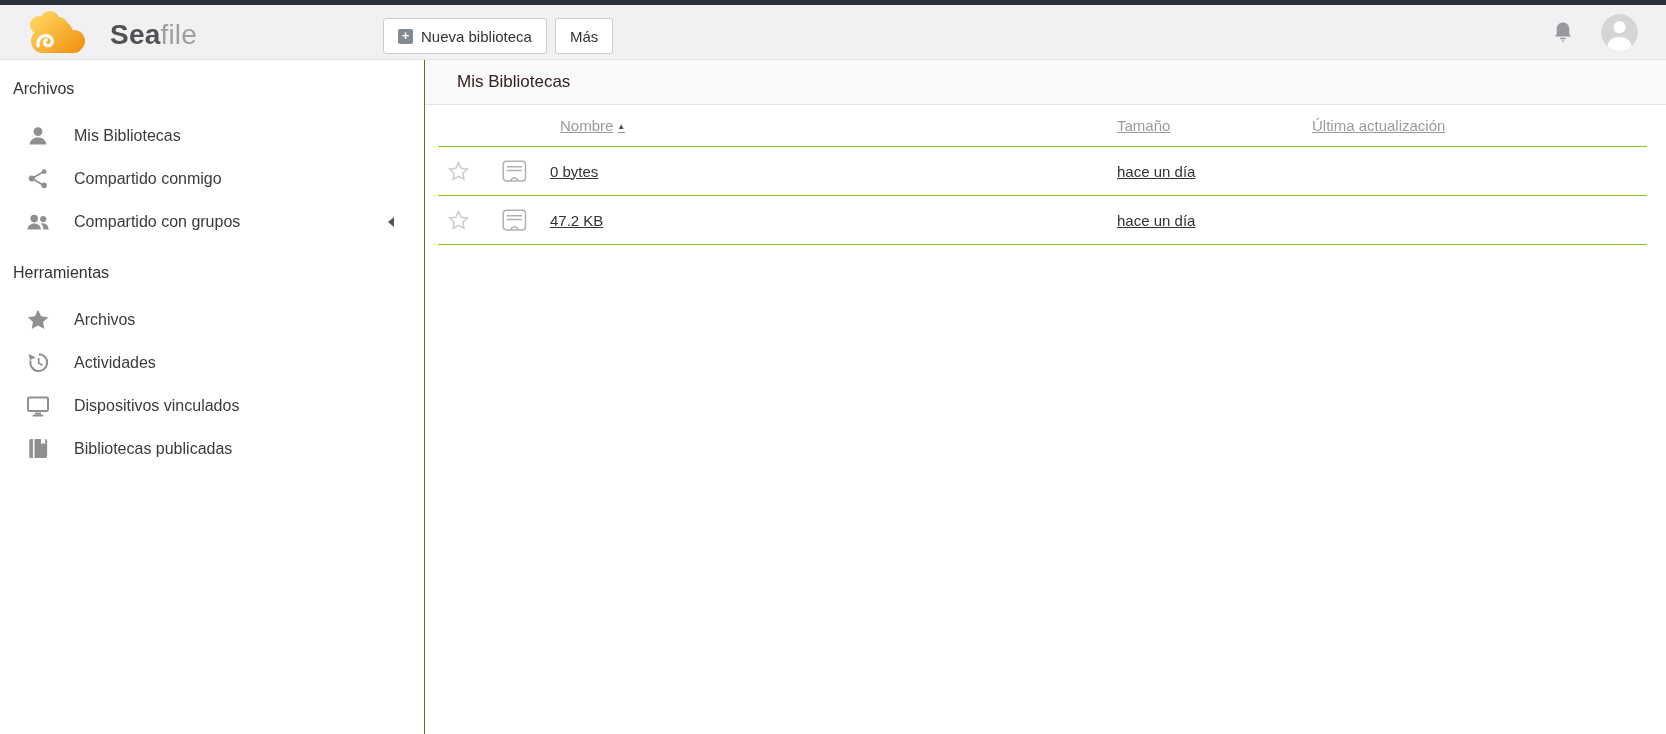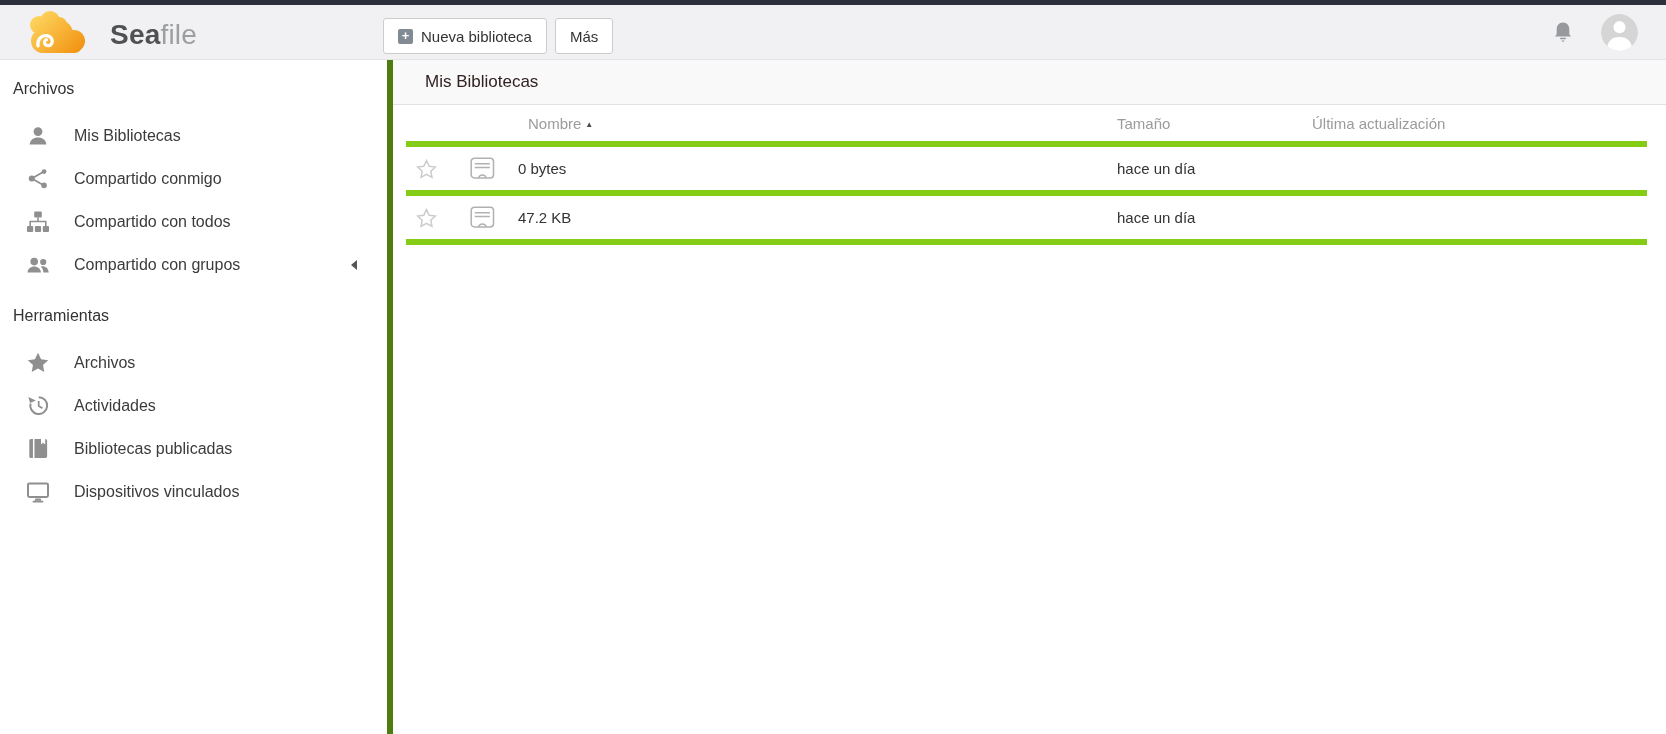--- a/index.html
+++ b/index.html
@@ -21,40 +21,40 @@
          font-size:15px; color:#333; cursor:pointer; font-family:inherit; }
   .plus-badge { width:15px; height:15px; background:#828a94; color:#fff; border-radius:2px;
                 font-size:13px; line-height:14px; text-align:center; font-weight:700; }
 
   .userbar { position:absolute; right:28px; top:0; height:55px; display:flex; align-items:center; gap:26px; }
   .bell { cursor:pointer; display:flex; }
   .avatar { width:37px; height:37px; border-radius:50%; overflow:hidden; cursor:pointer; display:flex; }
 
   
   .body-row { display:flex; height:674px; }
-  .sidebar { width:393px; background:#fff; border-right:6px solid #4d7c0f; padding-left:13px; }
+  .sidebar { width:425px; background:#fff; border-right:1px solid #4d7c0f; padding-left:13px; }
   .side-heading { margin-top:19px; font-size:16px; color:#333; font-weight:400; line-height:20px; }
   .side-list { list-style:none; margin-top:15px; }
   .side-item { position:relative; display:flex; align-items:center; height:43px; cursor:pointer; }
   .side-item .sicon { width:24px; height:24px; margin-left:13px; display:flex; align-items:center; justify-content:center; }
   .side-item .slabel { margin-left:24px; font-size:16px; color:#3b3b3b; }
   .chev { position:absolute; right:30px; top:50%; margin-top:-5px; width:0; height:0;
           border-top:5px solid transparent; border-bottom:5px solid transparent;
           border-right:6px solid #555; cursor:pointer; }
   .tools-heading { margin-top:20px; }
 
   
   .main { flex:1; }
   .view-path { height:45px; background:#f9f9f9; border-bottom:1px solid #e2e2e2;
                display:flex; align-items:center; padding-left:32px; }
   .view-path h2 { font-size:17px; font-weight:400; color:#322; }
 
   .table { margin:0 19px 0 13px; }
   .trow { display:grid; grid-template-columns:40px 72px 1fr 195px 335px;
-          align-items:center; border-bottom:6px solid #84cc16; }
+          align-items:center; border-bottom:1px solid #84cc16;text-decoration:underline; }
   .thead { height:42px; color:#9b9b9b; font-size:15px; }
   .tdata { height:49px; font-size:15px; }
   .cell-name { padding-left:10px; }
   .name-link { font-size:16px; color:#eb8205; cursor:pointer; }
   .sort-arrow { font-size:8px; color:#4a4a4a; margin-left:4px; vertical-align:2px; }
   .star-cell, .icon-cell { display:flex; align-items:center; justify-content:center; }
   .star-cell svg { cursor:pointer; }
 </style>
 </head>
 <body>
@@ -137,32 +137,20 @@
                 <circle cx="17.8" cy="4.8" r="2.5"></circle>
                 <circle cx="17.8" cy="19.2" r="2.9"></circle>
               </g>
           </svg>
         </span>
         <span class="slabel">Compartido conmigo</span>
       </li>
       <li class="side-item">
         <span class="sicon">
           <svg width="24" height="24" viewBox="0 0 24 24" fill="#8f8f8f">
-            <rect x="8.2" y="1.5" width="7.6" height="6" rx="1"></rect>
-            <path fill="none" stroke="#8f8f8f" stroke-width="1.6" d="M12 7.5v4M4.2 16v-4.5h15.6V16"></path>
-            <rect x="1" y="16" width="6.2" height="6" rx="1"></rect>
-              <rect x="8.9" y="16" width="6.2" height="6" rx="1"></rect>
-              <rect x="16.8" y="16" width="6.2" height="6" rx="1"></rect>
-          </svg>
-        </span>
-        <span class="slabel">Compartido con todos</span>
-      </li>
-      <li class="side-item">
-        <span class="sicon">
-          <svg width="24" height="24" viewBox="0 0 24 24" fill="#8f8f8f">
             <circle cx="8.2" cy="8.6" r="3.8"></circle>
             <path d="M1.4 19.6c.4-4 3.2-6.2 6.8-6.2s6.4 2.2 6.8 6.2z"></path>
             <circle cx="17.2" cy="9" r="3.1"></circle>
             <path d="M16.4 13.3c3.5 0 6 2.2 6.3 6.3h-5.3c-.2-2.6-1-4.6-2.7-6a8.6 8.6 0 0 1 1.7-.3z"></path>
           </svg>
         </span>
         <span class="slabel">Compartido con grupos</span>
         <span class="chev"></span>
       </li>
     </ul>
@@ -182,37 +170,37 @@
           <svg width="23" height="23" viewBox="0 0 24 24">
             <path fill="none" stroke="#8f8f8f" stroke-width="2.1" d="M12.3 3.3a8.8 8.8 0 1 1-8.6 6.6"></path>
             <path fill="#8f8f8f" d="M1.4 3.2l1.8 6.2 6-2.5z"></path>
             <path fill="none" stroke="#8f8f8f" stroke-width="1.8" d="M12.2 7.2v5.3l3.9 2.3"></path>
           </svg>
         </span>
         <span class="slabel">Actividades</span>
       </li>
       <li class="side-item">
         <span class="sicon">
+          <svg width="24" height="24" viewBox="0 0 24 24" fill="#8f8f8f">
+            <rect x="2" y="3.4" width="20" height="13.6" rx="1.4" fill="none" stroke="#8f8f8f" stroke-width="2"></rect>
+            <path d="M9.4 18.4h5.2l.9 2.4H8.5z"></path>
+            <rect x="6.6" y="20.8" width="10.8" height="1.8" rx=".9"></rect>
+          </svg>
+        </span>
+        <span class="slabel">Dispositivos vinculados</span>
+      </li>
+      <li class="side-item">
+        <span class="sicon">
           <svg width="23" height="23" viewBox="0 0 24 24" fill="#8f8f8f">
             <path d="M4 2h15.2A1.8 1.8 0 0 1 21 3.8v16.4a1.8 1.8 0 0 1-1.8 1.8H4a1.6 1.6 0 0 1-1.6-1.6V3.6A1.6 1.6 0 0 1 4 2z"></path>
             <rect x="6.2" y="2" width="1.6" height="20" fill="#fff"></rect>
             <path fill="#fff" d="M14.6 2h4.4v5.8l-2.2-1.8-2.2 1.8z"></path>
           </svg>
         </span>
         <span class="slabel">Bibliotecas publicadas</span>
-      </li>
-      <li class="side-item">
-        <span class="sicon">
-          <svg width="24" height="24" viewBox="0 0 24 24" fill="#8f8f8f">
-            <rect x="2" y="3.4" width="20" height="13.6" rx="1.4" fill="none" stroke="#8f8f8f" stroke-width="2"></rect>
-            <path d="M9.4 18.4h5.2l.9 2.4H8.5z"></path>
-            <rect x="6.6" y="20.8" width="10.8" height="1.8" rx=".9"></rect>
-          </svg>
-        </span>
-        <span class="slabel">Dispositivos vinculados</span>
       </li>
     </ul>
   </aside>
 
   <main class="main">
     <div class="view-path">
       <h2>Mis Bibliotecas</h2>
     </div>
 
     <div class="table">

